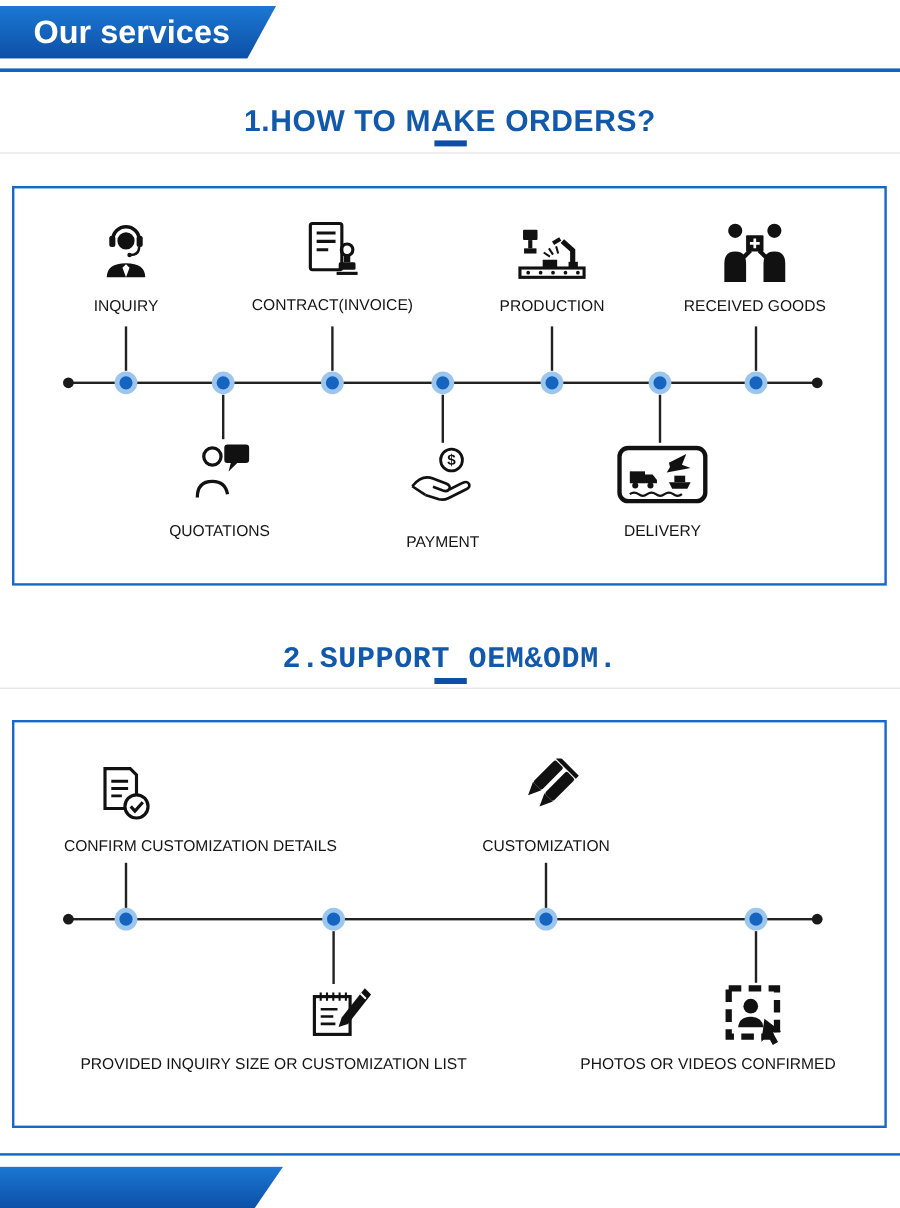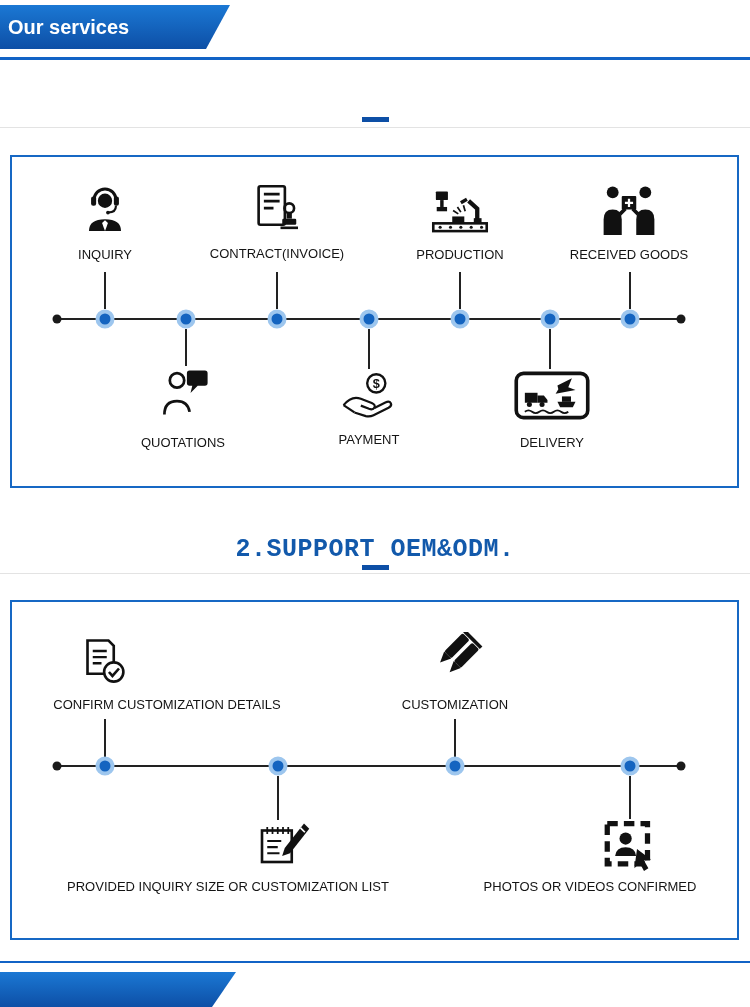--- a/index.html
+++ b/index.html
@@ -7,22 +7,22 @@
   body { font-family: "Liberation Sans", sans-serif; }
   #page { position: relative; width: 750px; height: 1007px; background: #fff; }
   section { display: contents; }
   .abs { position: absolute; }
 
   .banner {
     background: linear-gradient(180deg, #1b78d4 0%, #0d4fa6 100%);
     clip-path: polygon(0 0, 100% 0, calc(100% - 24px) 100%, 0 100%);
   }
   .banner-text {
-    color: #fff; font-weight: bold; font-size: 20px; line-height: 44px;
-    padding-left: 8px; white-space: nowrap;
+    color: #fff; font-weight: bold; font-size: 27px; line-height: 44px;
+    padding-left: 28px; white-space: nowrap;
   }
   .rule { background: #1163c6; }
   .faint { background: #e3e3e3; }
   .section-title {
     width: 100%; text-align: center; font-size: 25px; font-weight: bold;
     color: #1259ab; letter-spacing: 0.5px; white-space: nowrap;
   }
   .underline { background: #0d4fa6; }
   .flowbox { border: 2px solid #1668c4; background: #fff; }
   .step-label {
@@ -47,20 +47,21 @@
 
 <div id="page">
 
   
   <div class="abs banner" style="left:0;top:5px;width:230px;height:44px;">
     <div class="banner-text">Our services</div>
   </div>
   <div class="abs rule" style="left:0;top:57px;width:750px;height:3px;"></div>
 
   
+  <div class="abs section-title" style="top:87px;">1.HOW TO MAKE ORDERS?</div>
   <div class="abs underline" style="left:362px;top:117px;width:27px;height:5px;"></div>
   <div class="abs faint" style="left:0;top:127px;width:750px;height:1px;"></div>
 
   
   <div class="abs flowbox" style="left:10px;top:155px;width:729px;height:333px;"></div>
 
   <section>
     
     <div class="abs icon" style="left:105px;top:182px;">
       <svg viewBox="0 0 64 64" width="54" height="56">
@@ -169,21 +170,21 @@
         <circle cx="17" cy="37" r="2.8" fill="#111"></circle>
         <circle cx="31" cy="37" r="2.8" fill="#111"></circle>
         <path d="M48 34h20l-3 6H51z" fill="#111"></path>
         <rect x="53" y="28" width="10" height="6" fill="#111"></rect>
         <path d="M12 45q4-3 8 0t8 0 8 0 8 0 8 0 8 0" fill="none" stroke="#111" stroke-width="2"></path>
       </svg>
     </div>
 
     
     <div class="abs step-label" style="left:183px;top:435px;">QUOTATIONS</div>
-    <div class="abs step-label" style="left:369px;top:432px;text-align:right;">PAYMENT</div>
+    <div class="abs step-label" style="left:369px;top:444px;text-align:right;">PAYMENT</div>
     <div class="abs step-label" style="left:552px;top:435px;">DELIVERY</div>
   </section>
 
   
   <div class="abs section-title" style="top:535px;font-family:Liberation Mono, monospace;">2.SUPPORT OEM&amp;ODM.</div>
   <div class="abs underline" style="left:362px;top:565px;width:27px;height:5px;"></div>
   <div class="abs faint" style="left:0;top:573px;width:750px;height:1px;"></div>
 
   
   <div class="abs flowbox" style="left:10px;top:600px;width:729px;height:340px;"></div>

